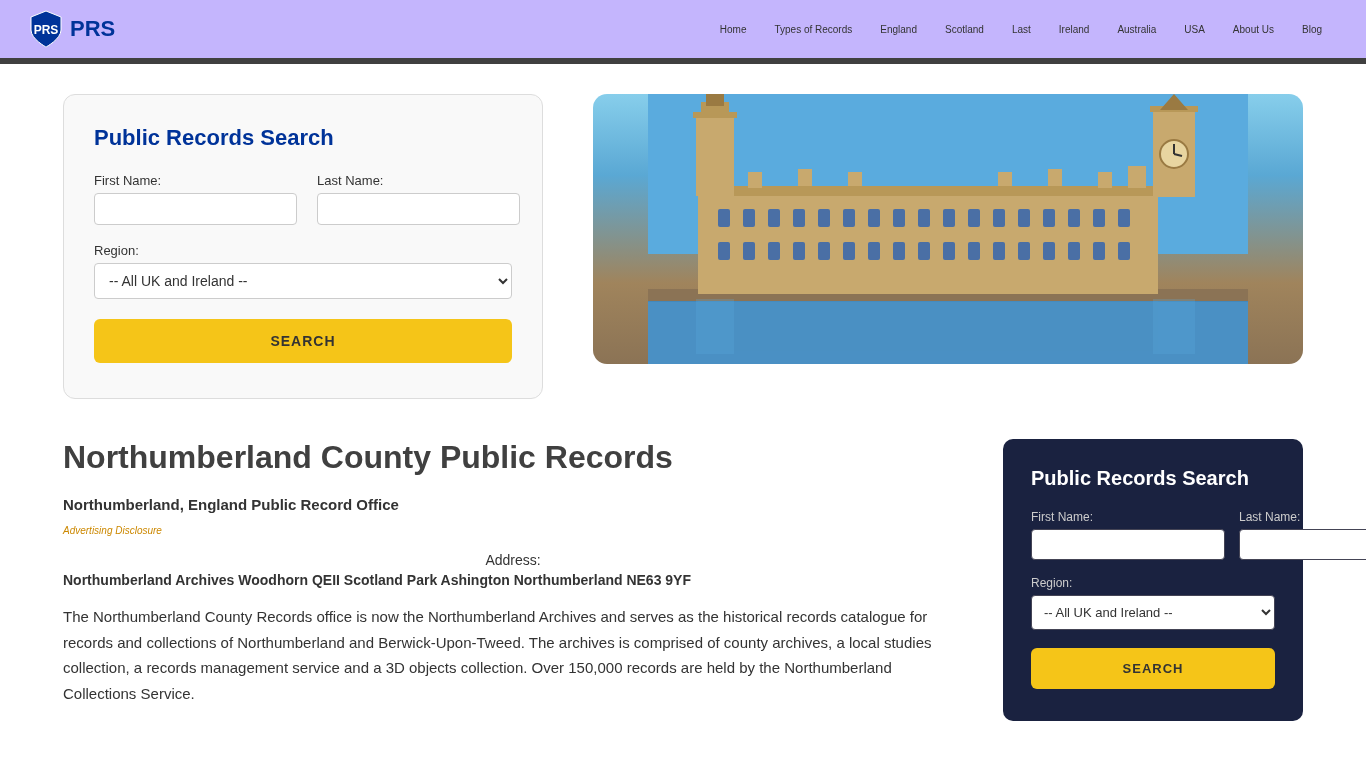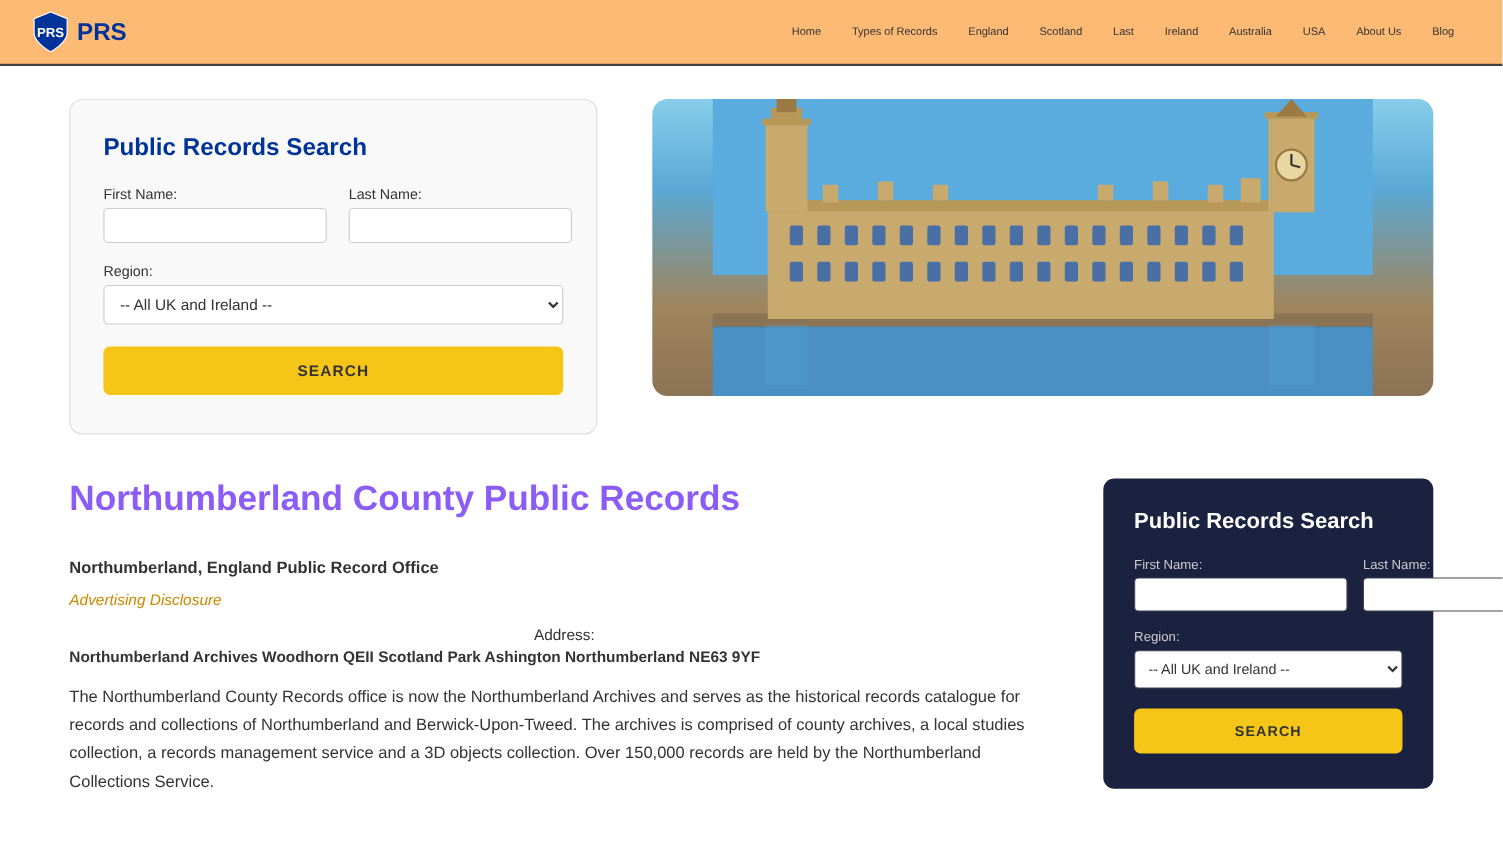--- a/index.html
+++ b/index.html
@@ -3,22 +3,22 @@
   <meta charset="utf-8">
   <style>
     * { margin: 0; padding: 0; box-sizing: border-box; }
     body { font-family: Arial, sans-serif; background: #fff; color: #333; font-size: 15px; }
 
     
     nav {
       display: flex;
       align-items: center;
       padding: 10px 30px;
-      border-bottom: 2px solid #404040;
-      background: #fdba74;
+      border-bottom: 6px solid #404040;
+      background: #c4b5fd;
     }
     .nav-logo {
       display: flex;
       align-items: center;
       gap: 8px;
       text-decoration: none;
       margin-right: auto;
     }
     .nav-logo-text {
       font-size: 22px;
@@ -145,32 +145,32 @@
       align-items: flex-start;
     }
 
     
     .article {
       flex: 1;
     }
     .article h1 {
       font-size: 32px;
       font-weight: bold;
-      color: #8b5cf6;
-      margin-bottom: 36px;
+      color: #404040;
+      margin-bottom: 20px;
     }
     .article-subtitle {
       font-weight: bold;
       font-size: 15px;
       margin-bottom: 12px;
     }
     .advertising-disclosure {
       color: #cc8800;
       font-style: italic;
-      font-size: 14px;
+      font-size: 10px;
       margin-bottom: 16px;
       cursor: pointer;
     }
     .address-label {
       font-size: 14px;
       margin-bottom: 4px;
       text-align: center;
     }
     .address-value {
       font-weight: bold;

